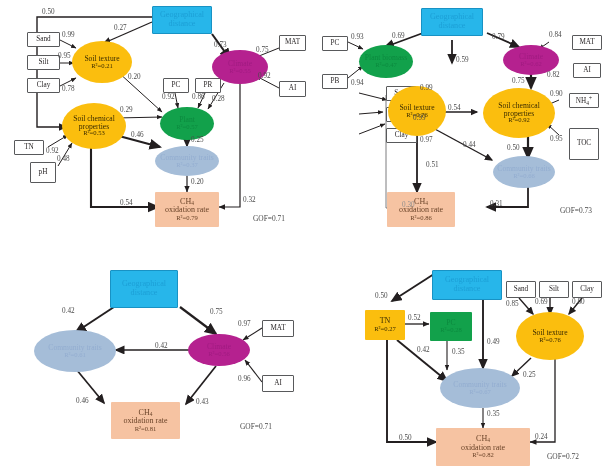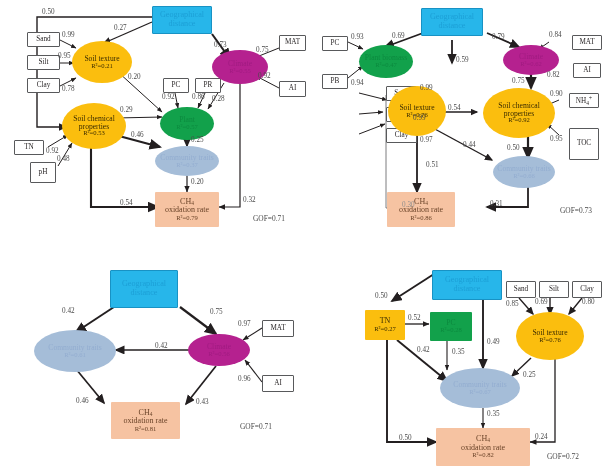--- a/index.html
+++ b/index.html
@@ -397,21 +397,21 @@
       <span class="r2">R²=0.82</span>
       </div>
 
     <span class="lbl" style="left:68px;top:56px;">0.50</span>
     <span class="lbl" style="left:180px;top:102px;">0.49</span>
     <span class="lbl" style="left:101px;top:78px;">0.52</span>
     <span class="lbl" style="left:110px;top:110px;">0.42</span>
     <span class="lbl" style="left:145px;top:112px;">0.35</span>
     <span class="lbl" style="left:199px;top:64px;">0.85</span>
     <span class="lbl" style="left:228px;top:62px;">0.69</span>
-    <span class="lbl" style="left:275px;top:62px;">0.80</span>
+    <span class="lbl" style="left:265px;top:62px;">0.80</span>
     <span class="lbl" style="left:216px;top:135px;">0.25</span>
     <span class="lbl" style="left:180px;top:174px;">0.35</span>
     <span class="lbl" style="left:92px;top:198px;">0.50</span>
     <span class="lbl" style="left:228px;top:197px;">0.24</span>
 
     <span class="gof" style="left:240px;top:216px;">GOF=0.72</span>
   </div>
 
 </div>
 

